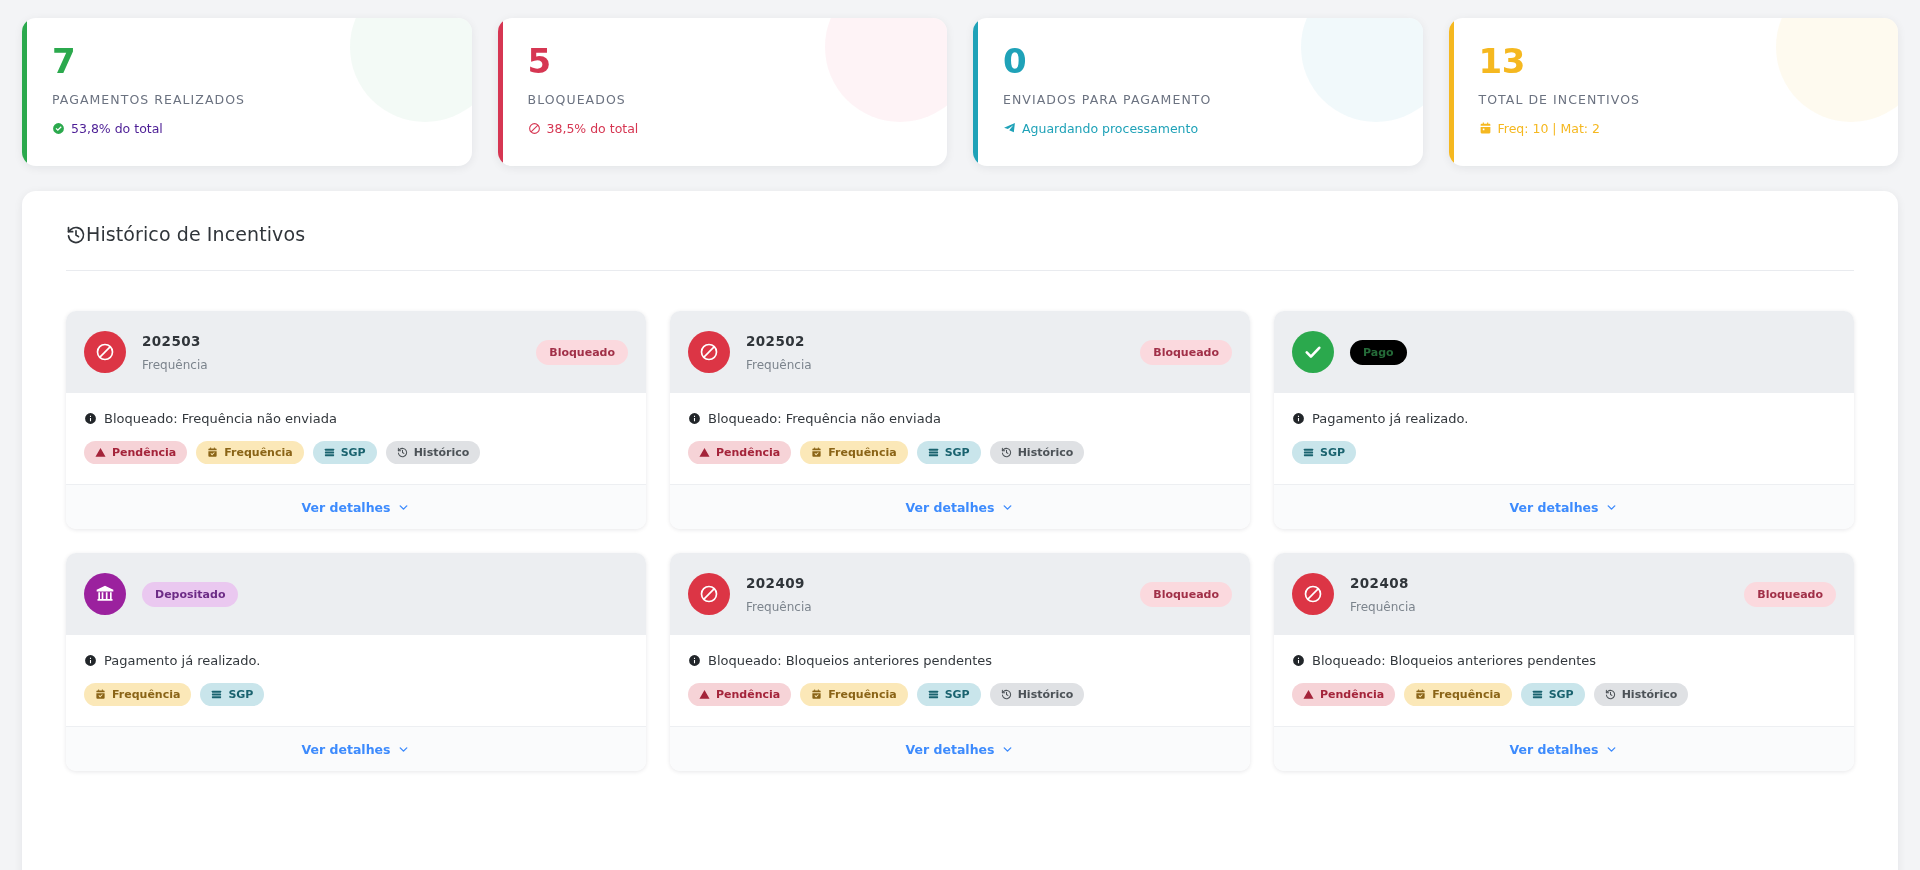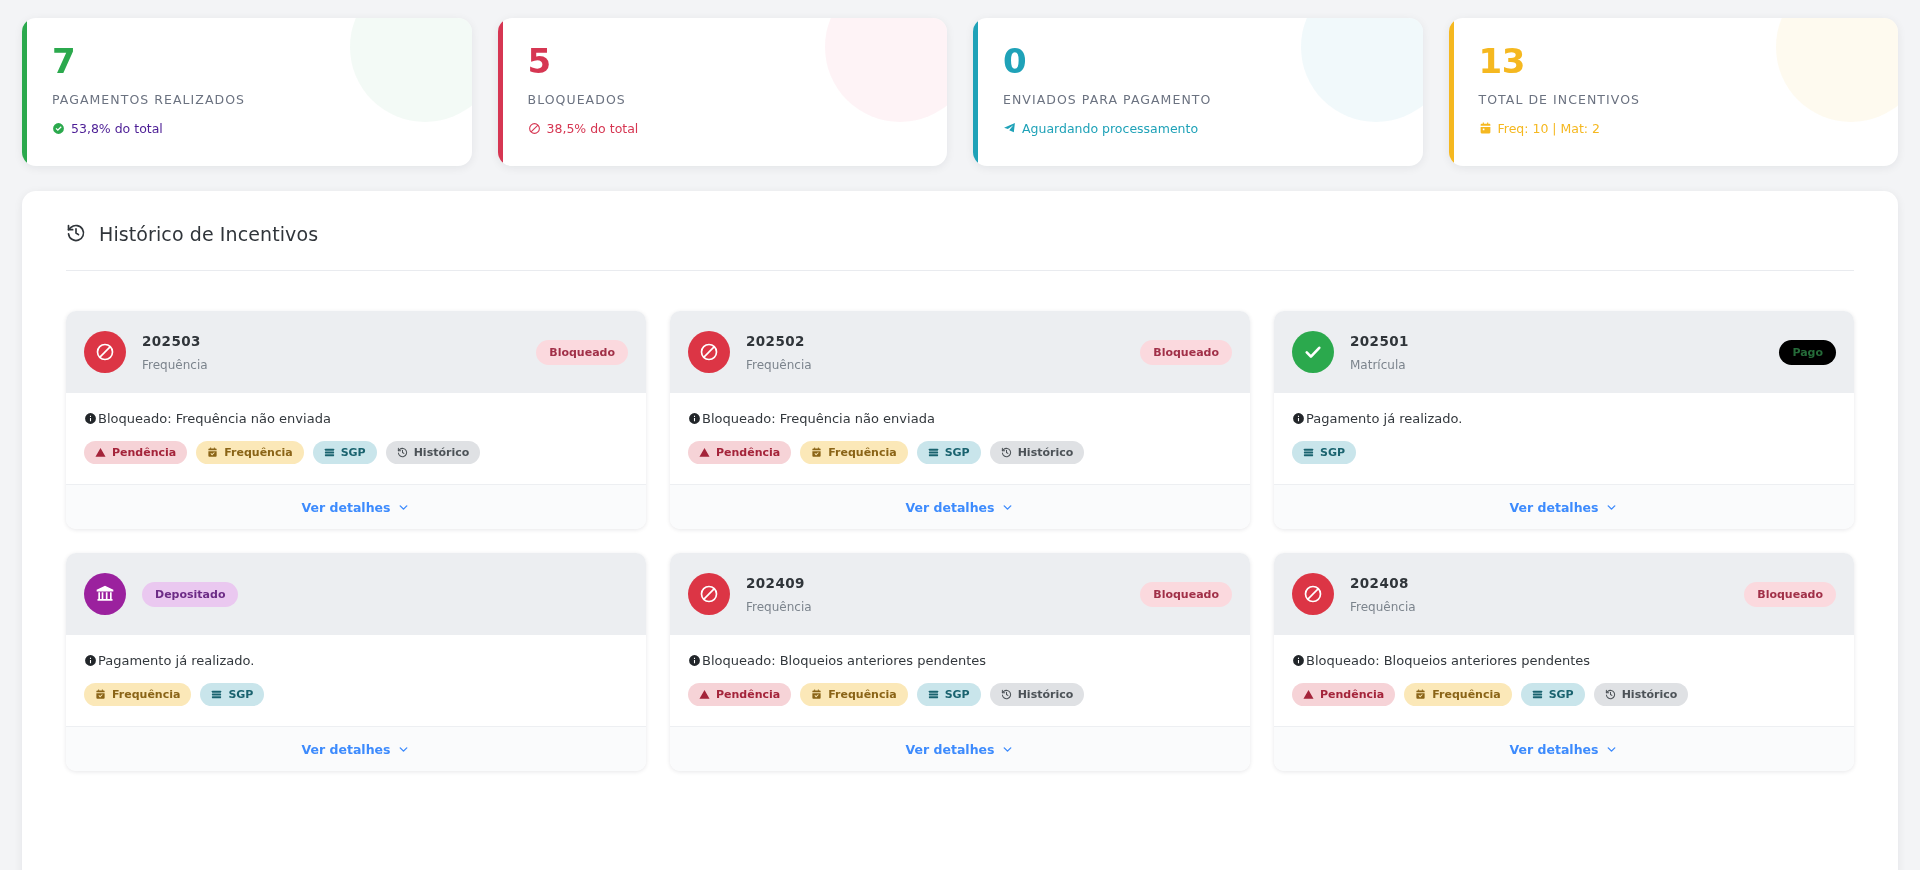--- a/index.html
+++ b/index.html
@@ -88,22 +88,21 @@
   .history-panel {
     margin-top: 25px;
     background: #ffffff;
     border-radius: 14px;
     box-shadow: 0 2px 10px rgba(16,24,40,.07);
     padding: 26px 22px 0 22px;
     height: 700px;
   }
   .panel-head {
     display: flex;
-    align-items: flex-start;
-    gap: 13px;
+    align-items: flex-end;
     padding: 6px 0 0 22px;
   }
   .panel-head .hi-icon { display: inline-flex; color: #30353a; }
   .panel-title {
     font-size: 19px;
     font-weight: 400;
     color: #30353a;
     letter-spacing: .1px;
   }
   .panel-divider {
@@ -170,21 +169,21 @@
   }
 
   .inc-body {
     background: #ffffff;
     padding: 18px 18px 20px 18px;
     flex: 1 1 auto;
   }
   .inc-msg {
     display: flex;
     align-items: center;
-    gap: 1px;
+    gap: 7px;
     font-size: 13px;
     color: #33383d;
   }
   .inc-msg .info-ic { display: inline-flex; color: #22262a; flex: 0 0 auto; }
   .tag-row {
     margin-top: 15px;
     display: flex;
     flex-wrap: wrap;
     gap: 9px;
   }
@@ -447,24 +446,20 @@
         </div>
         <div class="inc-card">
           <div class="inc-head">
             <span class="inc-avatar" style="background:#2ba94d">
               <span>
                 <svg width="20" height="20" viewBox="0 0 24 24" fill="none" stroke="#ffffff" stroke-width="3.2" stroke-linecap="round" stroke-linejoin="round">
                   <path d="M4.5 12.5 9.5 17.5 19.5 7"></path>
                 </svg>
               </span>
             </span>
-            <span class="inc-headtext">
-              <span class="inc-ref" style="display:block">202501</span>
-              <span class="inc-type" style="display:block">Matrícula</span>
-            </span>
             <span class="status-pill" style="background:#000000;color:#256b39">Pago</span>
           </div>
           <div class="inc-body">
             <div class="inc-msg">
               <span class="info-ic">
                 <svg width="13" height="13" viewBox="0 0 24 24" fill="#22262a">
                   <path d="M12 2a10 10 0 1 0 0 20 10 10 0 0 0 0-20zm1 15h-2v-6h2v6zm0-8h-2V7h2v2z"></path>
                 </svg>
               </span>
               <span>Pagamento já realizado.</span>

